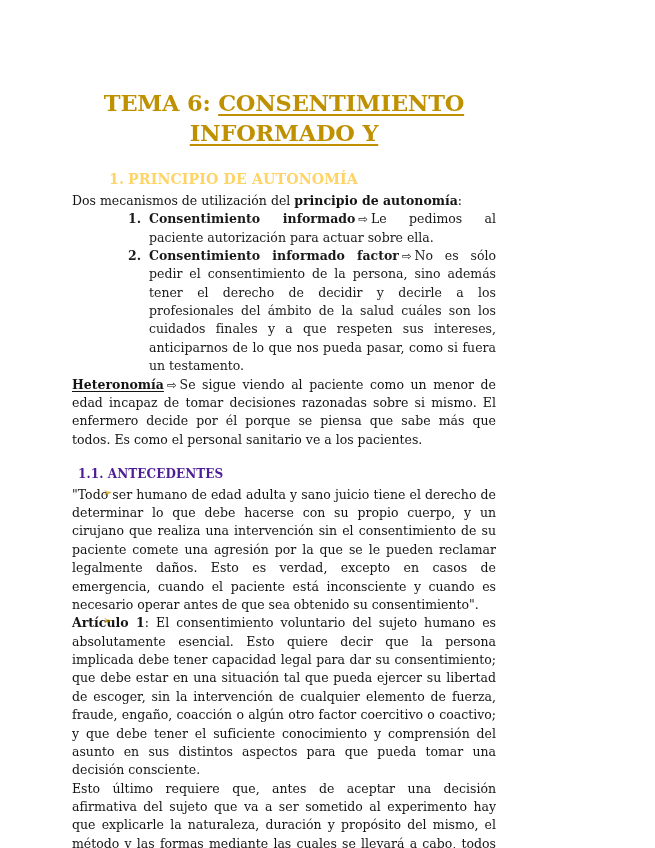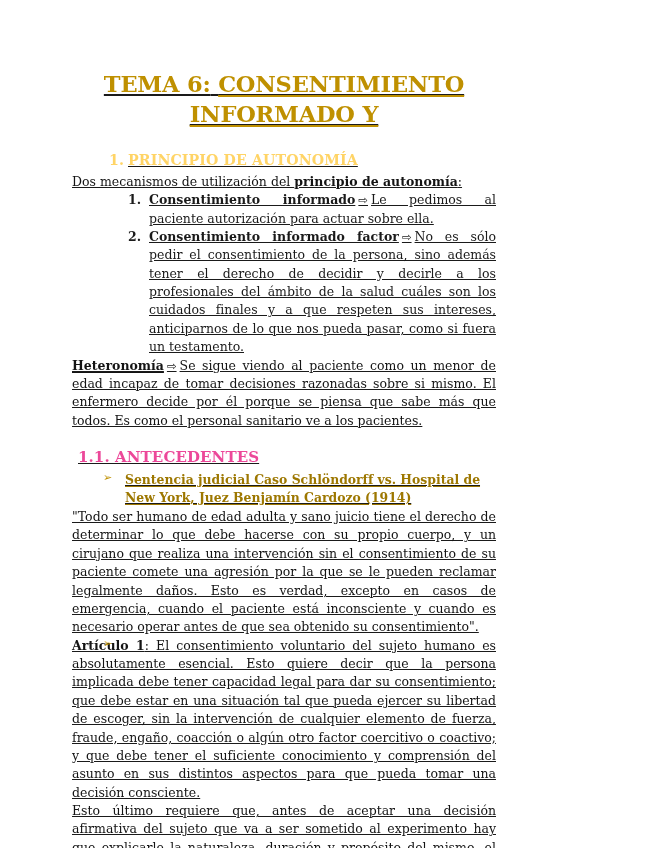--- a/index.html
+++ b/index.html
@@ -12,24 +12,23 @@
     width: 655px;
     height: 848px;
     overflow: hidden;
     font-family: "DejaVu Serif", "Liberation Serif", serif;
     color: #1a1a1a;
   }
   .page {
     width: 553px;
     height: 848px;
     box-sizing: border-box;
-    padding: 70px 57px 0 72px;
+    padding: 89px 57px 0 72px;
     background: #ffffff;
     position: relative;
-    text-decoration: underline;
   }
 
   
   .doc-title {
     text-align: center;
     font-family: "DejaVu Serif", "Liberation Serif", serif;
     font-weight: bold;
     font-size: 22.5px;
     line-height: 1.32;
     color: #bf9000;
@@ -48,22 +47,22 @@
     color: #ffd466;
     margin: 16px 0 3px 0;
     padding: 0 0 0 37px;
     line-height: 1.3;
     letter-spacing: 0.1px;
   }
   h2.section-heading .num { display: inline-block; min-width: 19px; }
   h3.sub-heading {
     font-family: "DejaVu Serif", "Liberation Serif", serif;
     font-weight: bold;
-    font-size: 15px;
-    color: #ec4899;
+    font-size: 12px;
+    color: #4c1d95;
     margin: 18px 0 3px 0;
     padding: 0 0 0 6px;
     line-height: 1.3;
     letter-spacing: 0.1px;
   }
 
   
   p.body {
     font-size: 12.5px;
     line-height: 1.47;
@@ -153,21 +152,21 @@
     <li><span class="b">Consentimiento informado factor</span><span class="arrow">⇨</span><span>No es sólo pedir el consentimiento de la persona, sino además tener el derecho de decidir y decirle a los profesionales del ámbito de la salud cuáles son los cuidados finales y a que respeten sus intereses, anticiparnos de lo que nos pueda pasar, como si fuera un testamento.</span></li>
   </ol>
 
 
   <p class="body"><span class="bu">Heteronomía</span><span class="arrow">⇨</span><span>Se sigue viendo al paciente como un menor de edad incapaz de tomar decisiones razonadas sobre si mismo. El enfermero decide por él porque se piensa que sabe más que todos. Es como el personal sanitario ve a los pacientes.</span></p>
 
 
   <h3 class="sub-heading">1.1. ANTECEDENTES</h3>
 
   <ul class="arrowlist">
-    <li><span class="bullet-glyph">➢</span><span class="bullet-text">Sentencia judicial Caso Schlöndorff vs. Hospital de New York, Juez Benjamín Cardozo (1914)</span></li>
+    <li><span class="bullet-glyph">➢</span></li>
   </ul>
 
   <p class="body">"Todo ser humano de edad adulta y sano juicio tiene el derecho de determinar lo que debe hacerse con su propio cuerpo, y un cirujano que realiza una intervención sin el consentimiento de su paciente comete una agresión por la que se le pueden reclamar legalmente daños. Esto es verdad, excepto en casos de emergencia, cuando el paciente está inconsciente y cuando es necesario operar antes de que sea obtenido su consentimiento".</p>
 
   <ul class="arrowlist">
     <li><span class="bullet-glyph">➢</span></li>
   </ul>
 
   <p class="body"><span class="b">Artículo 1</span><span>: El consentimiento voluntario del sujeto humano es absolutamente esencial. Esto quiere decir que la persona implicada debe tener capacidad legal para dar su consentimiento; que debe estar en una situación tal que pueda ejercer su libertad de escoger, sin la intervención de cualquier elemento de fuerza, fraude, engaño, coacción o algún otro factor coercitivo o coactivo; y que debe tener el suficiente conocimiento y comprensión del asunto en sus distintos aspectos para que pueda tomar una decisión consciente.</span></p>
 

